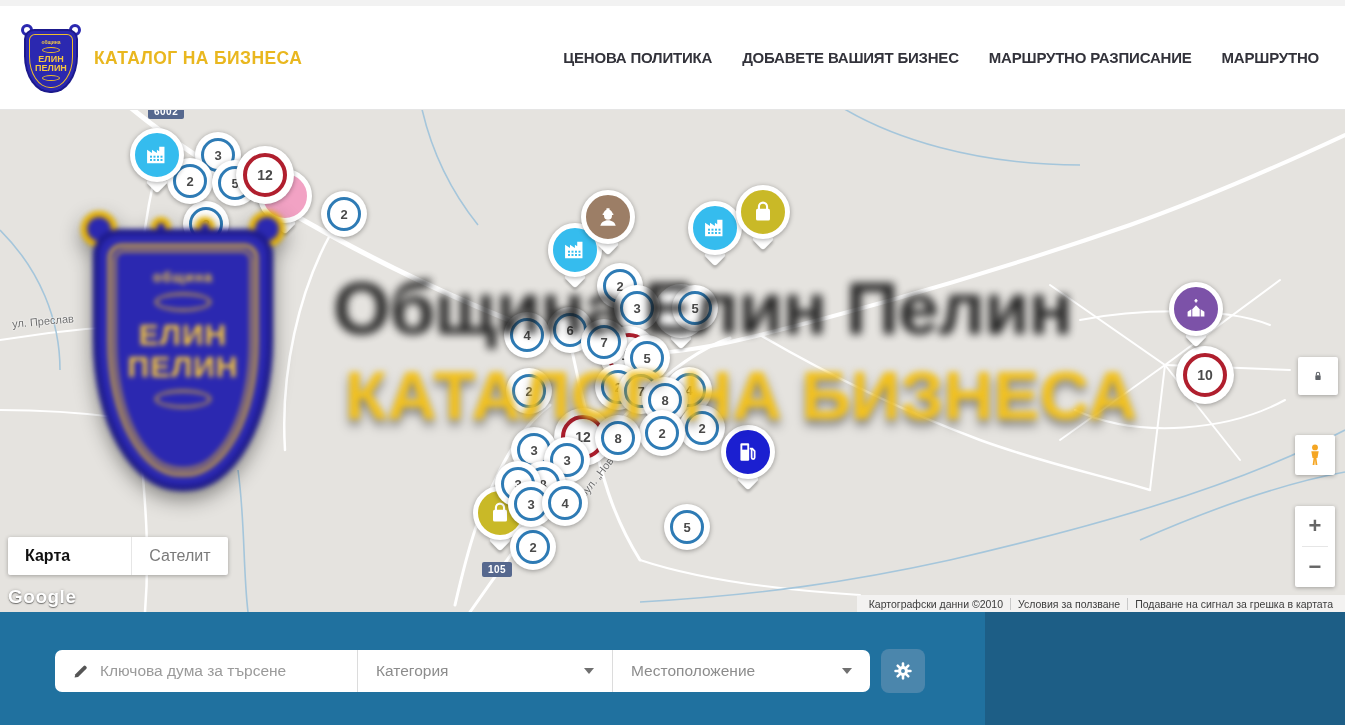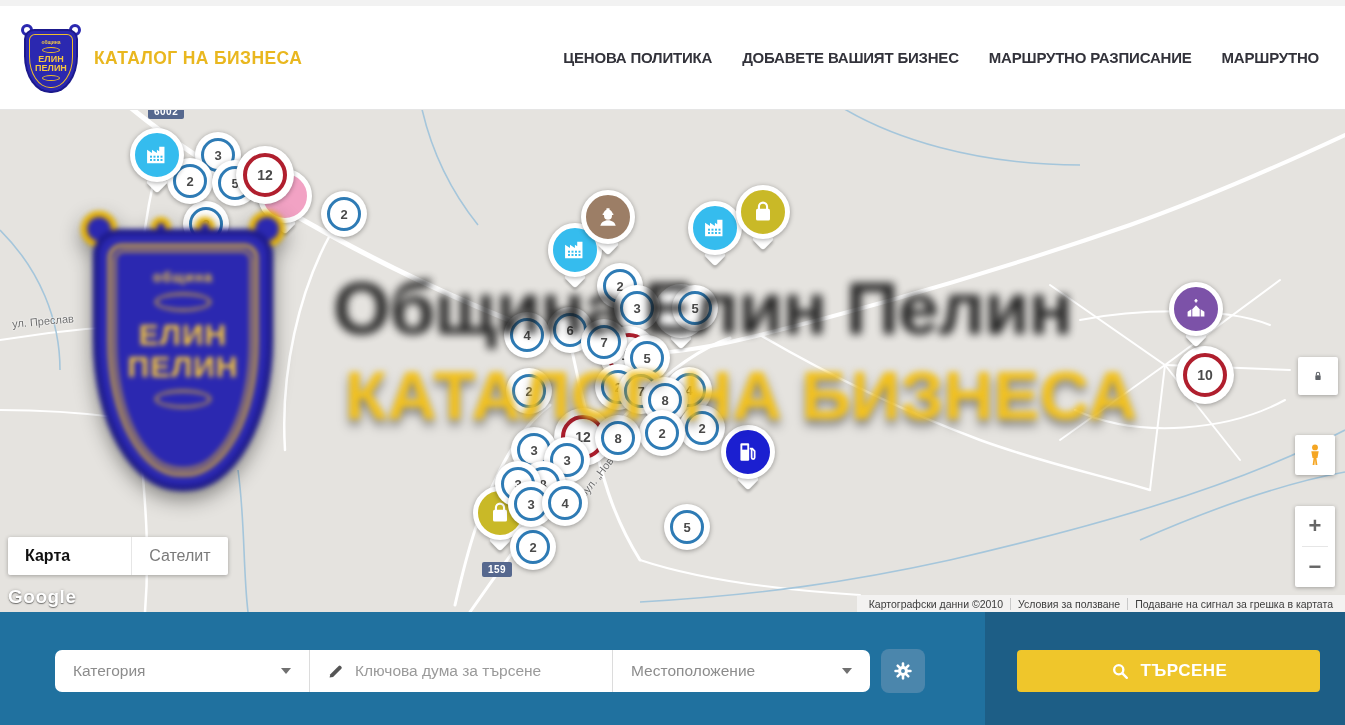--- a/index.html
+++ b/index.html
@@ -153,21 +153,21 @@
         <path d="M238,360 C245,410 243,460 248,502"></path>
         <path d="M1345,320 C1230,380 1080,420 950,450 C850,472 760,485 640,492"></path>
         <path d="M1140,430 C1220,395 1290,372 1345,362"></path>
         <path d="M420,-10 C430,40 450,80 478,115"></path>
         <path d="M830,-10 C890,30 980,55 1080,55"></path>
         <path d="M0,120 C40,160 60,210 60,260"></path>
       </g>
     </svg>
 
     <div class="road-shield shield-6002">6002</div>
-    <div class="road-shield shield-105">159</div>
+    <div class="road-shield shield-105">105</div>
     <div class="street-label street-novosel">бул. „Новосел</div>
     <div class="street-label street-preslav">ул. Преслав</div>
 
     <div>
         <div class="cluster" style="left: 206px; top: 114px;">
           <div class="ring">2</div>
         </div>
         <div class="cluster" style="left: 218px; top: 45px;">
           <div class="ring">3</div>
         </div>
@@ -409,49 +409,42 @@
     <div class="attribution">
       <span>Картографски данни ©2010</span>
       <span class="sep"><a>Условия за ползване</a></span>
       <span class="sep"><a>Подаване на сигнал за грешка в картата</a></span>
     </div>
   </div>
 
   <div class="searchbar">
     <div class="searchbar-dark"></div>
     <div class="search-panel">
-      <div class="sp-section sp-select">
-        <span>Категория</span>
-        <span class="chevron"></span>
-      </div>
       <div class="sp-section sp-keyword">
         <svg viewBox="0 0 24 24" width="19" height="19">
             <path fill="#555" d="M4.5 19.5l1-4L16 5a1.8 1.8 0 012.5 0l.9.9a1.8 1.8 0 010 2.5L8.9 18.9z"></path>
           </svg>
         <input type="text" value="" placeholder="Ключова дума за търсене" style="">
+      </div>
+      <div class="sp-section sp-select">
+        <span>Категория</span>
+        <span class="chevron"></span>
       </div>
       <div class="sp-section sp-select">
         <span>Местоположение</span>
         <span class="chevron"></span>
       </div>
     </div>
     <button class="gear-btn">
       <svg viewBox="0 0 24 24">
           <g fill="#fff">
             <rect x="10.6" y="2.5" width="2.8" height="19" rx="1.2"></rect>
             <rect x="10.6" y="2.5" width="2.8" height="19" rx="1.2" transform="rotate(45 12 12)"></rect>
             <rect x="10.6" y="2.5" width="2.8" height="19" rx="1.2" transform="rotate(90 12 12)"></rect>
             <rect x="10.6" y="2.5" width="2.8" height="19" rx="1.2" transform="rotate(135 12 12)"></rect>
             <circle cx="12" cy="12" r="5.4"></circle>
             <circle cx="12" cy="12" r="2.1" fill="#4B86AC"></circle>
           </g>
         </svg>
     </button>
-    <button class="search-btn">
-      <svg viewBox="0 0 24 24">
-          <circle cx="10.5" cy="10.5" r="5.5" fill="none" stroke="#fff" stroke-width="2.8"></circle>
-          <path d="M14.9 14.9L20.2 20.2" stroke="#fff" stroke-width="2.8" stroke-linecap="round"></path>
-        </svg>
-      <span>ТЪРСЕНЕ</span>
-    </button>
   </div>
 
 </div>
 
 </body></html>

